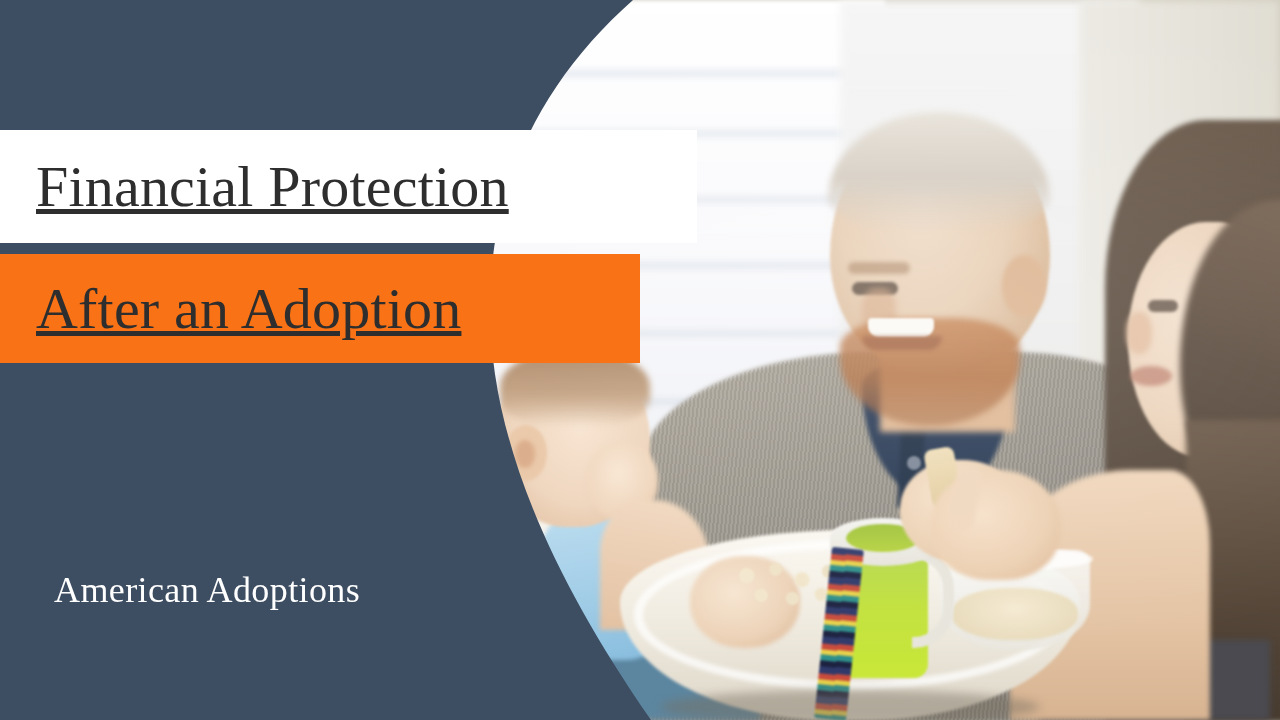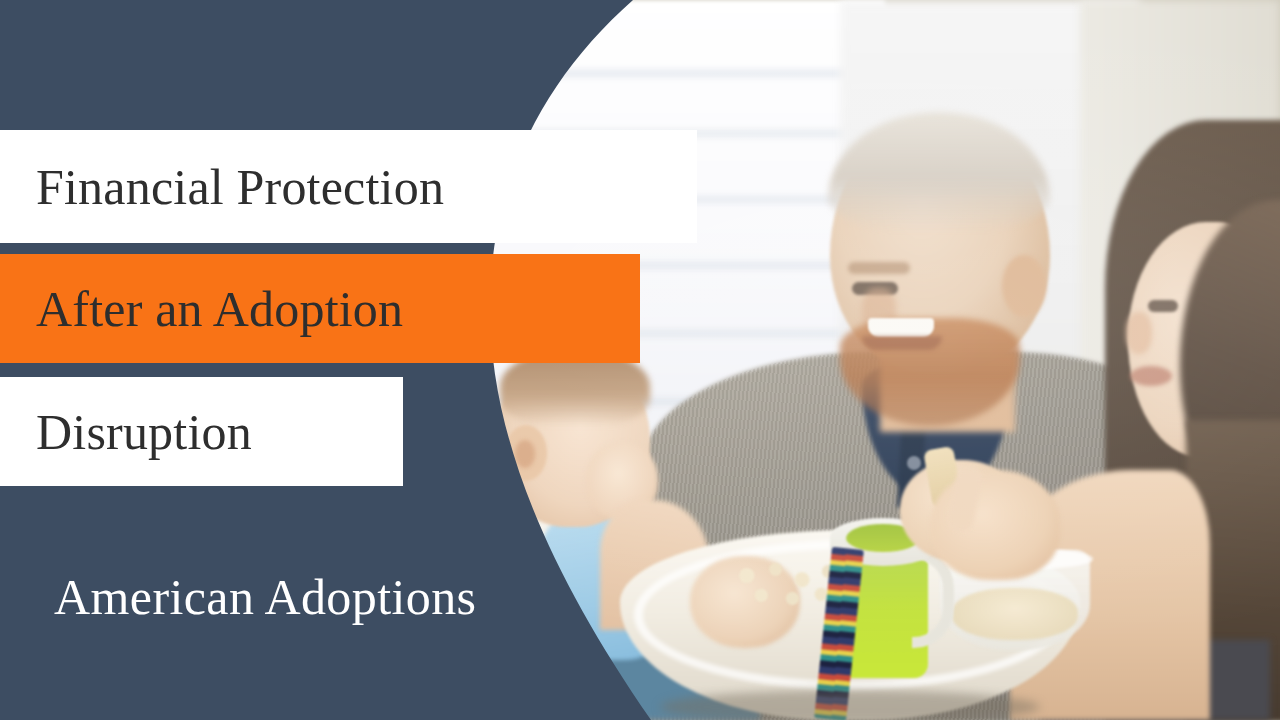--- a/index.html
+++ b/index.html
@@ -378,37 +378,38 @@
     position:absolute;
     background:#ffffff;
     display:flex;
     align-items:center;
   }
   .title-bar span {
     display:block;
     color:#2e2e2e;
     font-family:"Liberation Serif", serif;
     font-weight:400;
-    font-size:50px;
+    font-size:58px;
     line-height:1;
     letter-spacing:.2px;
     white-space:nowrap;
     padding-left:36px;
+    text-decoration:underline;
   }
 
   #bar1 { left:0; top:130px;  width:697px; height:113px; }
   #bar2 { left:0; top:254px;  width:640px; height:109px; }
   #bar3 { left:0; top:377px;  width:403px; height:109px; }
 
   #brand {
     position:absolute;
     left:54px; top:572px;
     color:#ffffff;
     font-family:"Liberation Serif", serif;
-    font-size:50px;
+    font-size:36px;
     line-height:1;
     letter-spacing:.4px;
     white-space:nowrap;
   }
 </style>
 </head>
 <body>
 
 <div id="stage">
 
@@ -494,20 +495,17 @@
   <div id="titles">
 
     <div class="title-bar" id="bar1" style="background: rgb(255, 255, 255);">
       <span style="color: rgb(46, 46, 46);">Financial Protection</span>
     </div>
 
     <div class="title-bar" id="bar2" style="background: #f97316;">
       <span style="color: rgb(46, 46, 46);">After an Adoption</span>
     </div>
 
-    <div class="title-bar" id="bar3" style="background: rgb(255, 255, 255);">
-      <span style="color: rgb(46, 46, 46);">Disruption</span>
-    </div>
 
     <div id="brand" style="color: rgb(255, 255, 255);">American Adoptions</div>
   </div>
 
 </div>
 
 </body></html>

